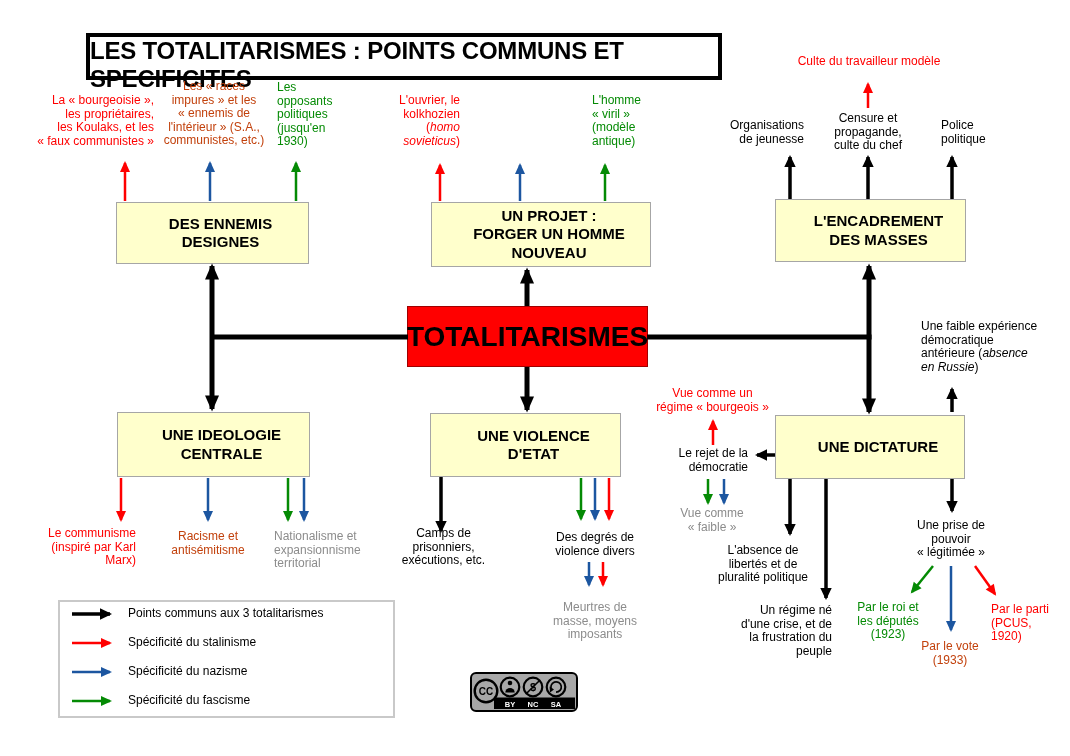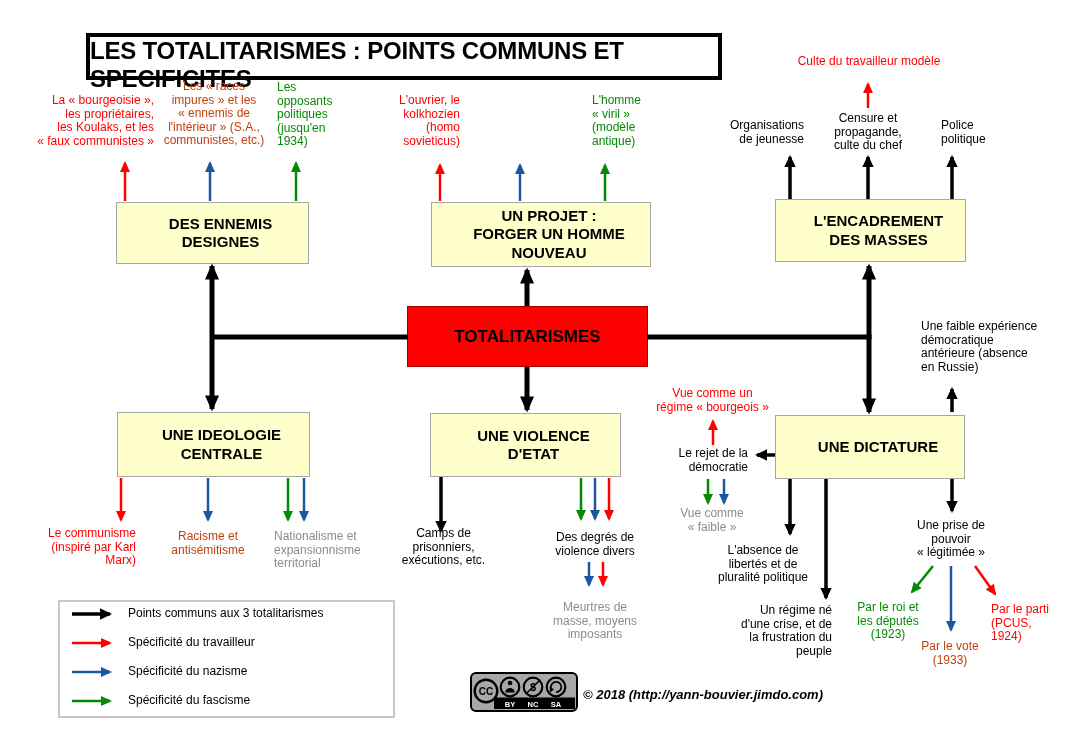--- a/index.html
+++ b/index.html
@@ -6,26 +6,26 @@
   .canvas{position:relative;width:1070px;height:756px;background:#fff;
           font-family:"Liberation Sans",sans-serif;overflow:hidden;}
   .title-box{position:absolute;border:4px solid #000;background:#fff;
              display:flex;align-items:flex-start;justify-content:center;
              font-weight:bold;font-size:24px;letter-spacing:-0.2px;color:#000;}
   .box{position:absolute;background:#FFFFCC;border:1px solid #A6A6A6;
        display:flex;align-items:center;justify-content:center;text-align:center;
        font-weight:bold;font-size:15px;line-height:1.22;color:#000;white-space:pre-line;box-sizing:border-box;padding-left:16px;}
   .center-box{position:absolute;background:#FF0000;border:1px solid #A00000;
        display:flex;align-items:center;justify-content:center;text-align:center;
-       font-weight:bold;font-size:17px;color:#000;box-sizing:border-box;}
+       font-weight:bold;font-size:28px;color:#000;box-sizing:border-box;}
   .ann{position:absolute;font-size:12px;line-height:13.5px;white-space:pre-line;}
   .ta-c{text-align:center}.ta-r{text-align:right}.ta-l{text-align:left}
   .c-red{color:#FF0000}.c-blue{color:#c2410c}.c-green{color:#048A04}
   .c-gray{color:#8C8C8C}.c-black{color:#000}
-  .it{}
+  .it{font-style:italic}
   .overlay{position:absolute;left:0;top:0;pointer-events:none;}
   .sk5{stroke:#000;stroke-width:5;}
   .sk35{stroke:#000;stroke-width:3.5;}
   .skR{stroke:#FF0000;stroke-width:2.5;}
   .skB{stroke:#1C56A0;stroke-width:2.5;}
   .skG{stroke:#048A04;stroke-width:2.5;}
   .legend{position:absolute;left:58px;top:600px;width:337px;height:118px;
           border:2px solid #C9C9C9;background:#fff;box-sizing:border-box;}
   .legend-label{position:absolute;font-size:12px;color:#000;}
   .badge{position:absolute;left:470px;top:672px;width:108px;height:40px;
@@ -66,21 +66,21 @@
 « faux communistes »</div>
   <div class="ann ta-c c-blue" style="left:156px;top:80px;width:116px">Les « races
 impures » et les
 « ennemis de
 l'intérieur » (S.A.,
 communistes, etc.)</div>
   <div class="ann ta-l c-green" style="left:277px;top:81px;width:70px">Les
 opposants
 politiques
 (jusqu'en
-1934)</div>
+1930)</div>
   <div class="ann ta-r c-red" style="left:388px;top:94px;width:72px"><span>L'ouvrier, le
 kolkhozien
 (</span><span class="it">homo
 sovieticus</span><span>)</span></div>
   <div class="ann ta-l c-green" style="left:592px;top:94px;width:62px">L'homme
 « viril »
 (modèle
 antique)</div>
   <div class="ann ta-c c-red" style="left:793px;top:55px;width:152px">Culte du travailleur modèle</div>
   <div class="ann ta-r c-black" style="left:723px;top:119px;width:81px">Organisations
@@ -128,25 +128,25 @@
   <div class="ann ta-c c-black" style="left:901px;top:519px;width:100px">Une prise de
 pouvoir
 « légitimée »</div>
   <div class="ann ta-c c-green" style="left:849px;top:601px;width:78px">Par le roi et
 les députés
 (1923)</div>
   <div class="ann ta-c c-blue" style="left:911px;top:640px;width:78px">Par le vote
 (1933)</div>
   <div class="ann ta-l c-red" style="left:991px;top:603px;width:70px">Par le parti
 (PCUS,
-1924)</div>
+1920)</div>
 
   <div class="legend"></div>
   <div class="legend-label" style="left:128px;top:606px">Points communs aux 3 totalitarismes</div>
-  <div class="legend-label" style="left:128px;top:635px">Spécificité du travailleur</div>
+  <div class="legend-label" style="left:128px;top:635px">Spécificité du stalinisme</div>
   <div class="legend-label" style="left:128px;top:664px">Spécificité du nazisme</div>
   <div class="legend-label" style="left:128px;top:693px">Spécificité du fascisme</div>
 
   <div class="badge">
     <svg width="102" height="35" viewBox="0 0 102 35" style="position:absolute;left:1px;top:0">
       <rect x="21" y="23.5" width="81" height="11.5" fill="#000"></rect>
       <circle cx="13" cy="17" r="11.3" fill="none" stroke="#000" stroke-width="2.4"></circle>
       <text x="13" y="21" text-anchor="middle" font-size="10" font-weight="bold">CC</text>
       <circle cx="37" cy="13" r="9.3" fill="none" stroke="#000" stroke-width="2.2"></circle>
       <circle cx="37" cy="9" r="2.3" fill="#000"></circle>
@@ -156,21 +156,20 @@
       <line x1="53.7" y1="19.3" x2="66.3" y2="6.7" stroke="#000" stroke-width="1.6"></line>
       <circle cx="83" cy="13" r="9.3" fill="none" stroke="#000" stroke-width="2.2"></circle>
       <path d="M78.6,15.6 A5.2,5.2 0 1 1 83,18.2" fill="none" stroke="#000" stroke-width="1.7"></path>
       <polygon points="76.6,12.4 81,15.5 77,18.6" fill="#000"></polygon>
       <text x="37" y="32.5" text-anchor="middle" font-size="7.5" font-weight="bold" fill="#fff">BY</text>
       <text x="60" y="32.5" text-anchor="middle" font-size="7.5" font-weight="bold" fill="#fff">NC</text>
       <text x="83" y="32.5" text-anchor="middle" font-size="7.5" font-weight="bold" fill="#fff">SA</text>
     </svg>
   </div>
 
-  <div class="copyright">© 2018 (http://yann-bouvier.jimdo.com)</div>
 
   <svg class="overlay" width="1070" height="756">
     <defs>
       <marker id="mkL" markerUnits="userSpaceOnUse" markerWidth="18" markerHeight="17" refX="14" refY="8.5" orient="auto">
           <path d="M0.5,1.5 L16.5,8.5 L0.5,15.5 Z" fill="#000"></path>
         </marker>
       <marker id="mkS" markerUnits="userSpaceOnUse" markerWidth="14" markerHeight="13" refX="10.5" refY="6.5" orient="auto">
           <path d="M0.5,0.8 L12.5,6.5 L0.5,12.2 Z" fill="#000"></path>
         </marker>
       <marker id="mkR" markerUnits="userSpaceOnUse" markerWidth="12" markerHeight="11" refX="9.5" refY="5.5" orient="auto">

